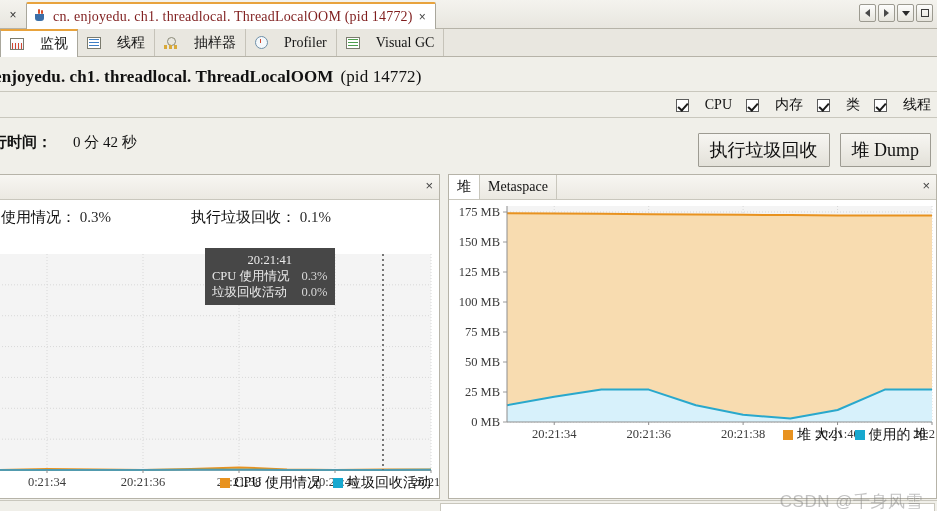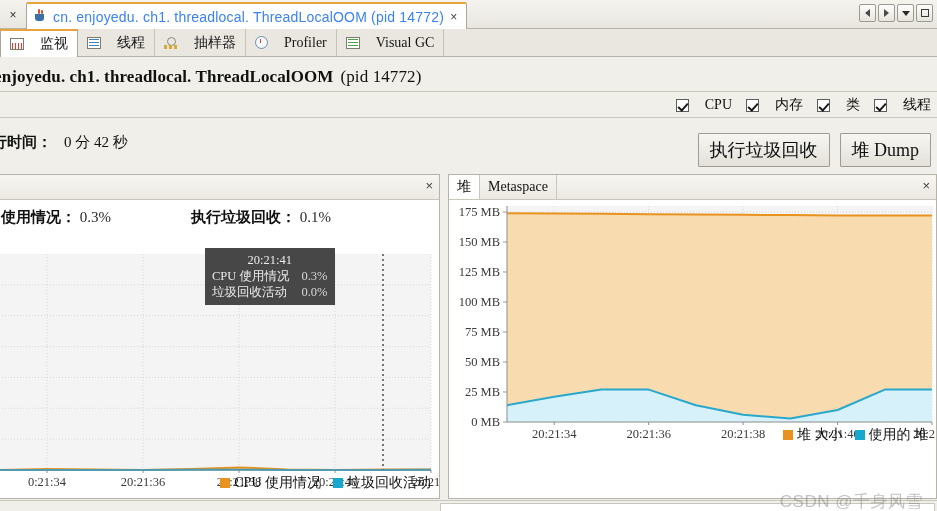--- a/index.html
+++ b/index.html
@@ -32,22 +32,22 @@
     background: #ffffff;
     border: 1px solid #a9a79c;
     border-bottom: none;
     border-top: 2px solid #e8a33d;
     border-radius: 2px 2px 0 0;
     padding: 0 8px 0 6px;
     display: flex; align-items: center; gap: 5px;
     white-space: nowrap;
   }
   .doc-tab .tab-title {
-    font-family: Liberation Sans, sans-serif;
-    font-size: 14px; color: #3b82f6; letter-spacing: .2px;
+    font-family: Liberation Serif, serif;
+    font-size: 14px; color: #7f1d1d; letter-spacing: .2px;
   }
   .java-icon {
     width: 15px; height: 15px; position: relative; flex: none;
   }
   .java-icon .cup {
     position: absolute; left: 2px; top: 5px; width: 9px; height: 7px;
     background: #3b6fa8; border-radius: 0 0 3px 3px;
   }
   .java-icon .steam {
     position: absolute; left: 5px; top: 0px; width: 2px; height: 5px;
@@ -148,21 +148,21 @@
     background: #c9c7bd;
   }
 
   
   .uptime {
     position: absolute; left: -8px; top: 131px; height: 22px;
     display: flex; align-items: center; white-space: nowrap;
     font-family: "Liberation Serif", serif; font-size: 15px; color: #111;
   }
   .uptime .k { font-weight: 700; }
-  .uptime .v { font-weight: 400; margin-left: 12px; }
+  .uptime .v { font-weight: 400; margin-left: 21px; }
   .btnrow { position: absolute; right: 6px; top: 133px; display: flex; gap: 10px; }
   .btn {
     background: linear-gradient(#f7f6f2, #e3e1d9);
     border: 1px solid #9d9b92;
     padding: 4px 11px;
     font-family: "Liberation Serif", serif; font-size: 18px; color: #111;
     cursor: pointer; white-space: nowrap; border-radius: 1px;
   }
 
   
@@ -191,21 +191,21 @@
     font-size: 13px; color: #444; cursor: pointer; line-height: 1;
   }
 
   .stats {
     position: relative; height: 48px; padding-top: 6px;
   }
   .stat {
     position: absolute; white-space: nowrap;
     font-family: "Liberation Serif", serif; font-size: 15px; color: #111;
   }
-  .stat .k { font-weight: 700; }
+  .stat .k { font-weight: 400; }
   .stat .v { font-weight: 400; color: #2a2a2a; }
   .stat .u { font-weight: 400; color: #2a2a2a; }
 
   
   .chartwrap { position: relative; }
   .chart-svg { display: block; }
 
   .legend {
     position: absolute; bottom: 4px; right: 8px;
     display: flex; align-items: center; gap: 12px;

